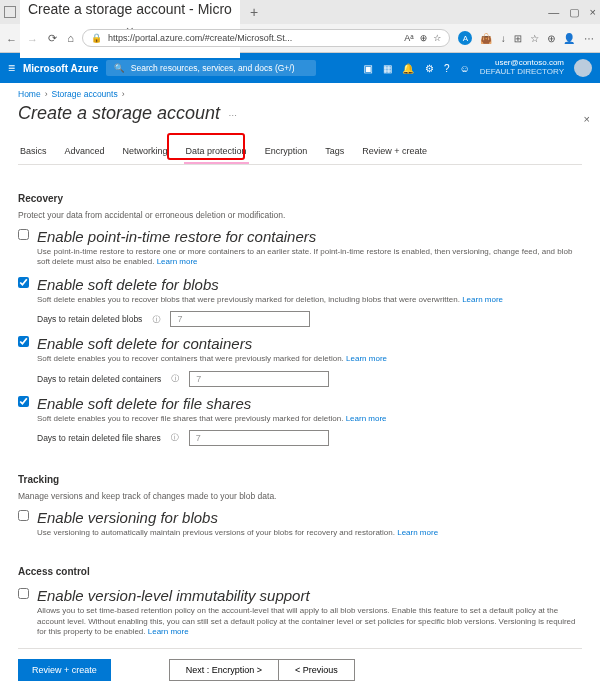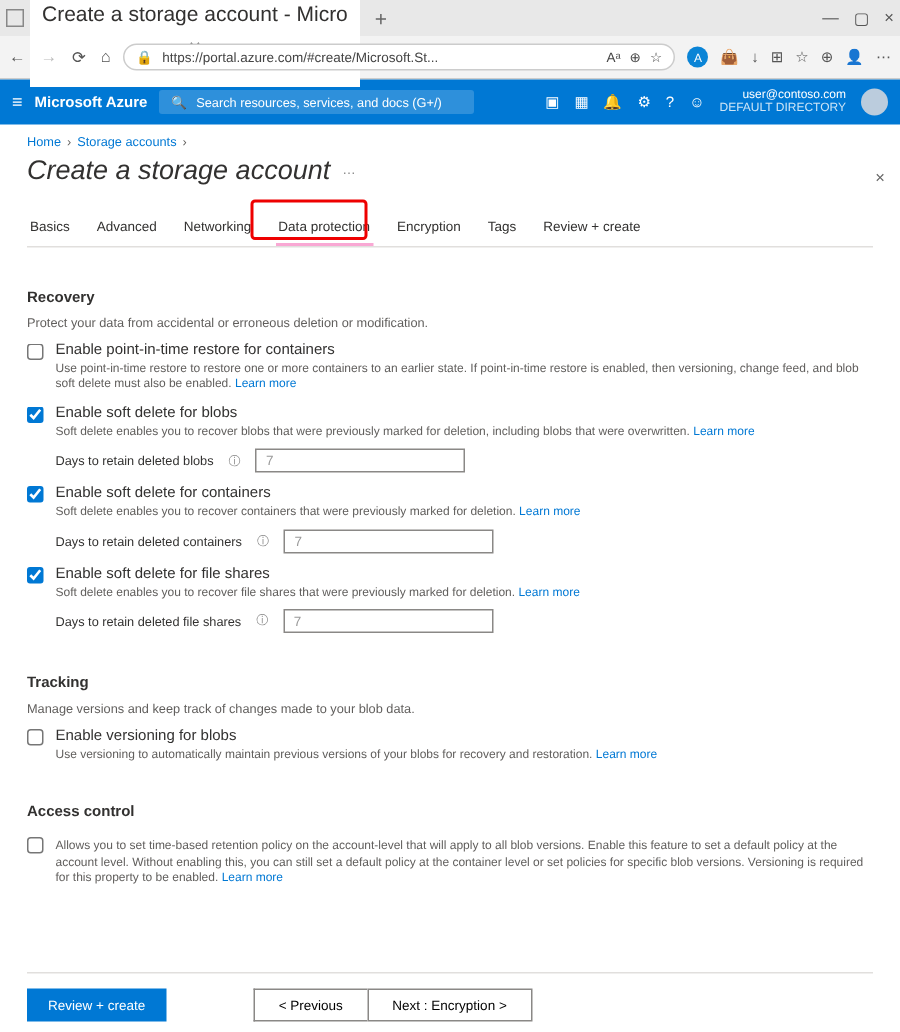--- a/index.html
+++ b/index.html
@@ -41,21 +41,21 @@
 .tabs-row .tabitem { padding:6px 2px; color:#323130; cursor:pointer; }
 .tabs-row .tabitem.active { border-bottom:2px solid #f9a8d4; color:#323130; font-weight:400; }
 .highlight-box { position:absolute; border:2px solid #e00; border-radius:3px; pointer-events:none; }
 
 .section-h { font-weight:600; font-size:10px; margin-top:28px; }
 .section-desc { font-size:8.5px; color:#605e5c; margin-top:6px; margin-bottom:8px; }
 
 .opt { display:flex; gap:8px; margin-top:8px; }
 .opt input[type=checkbox] { width:11px; height:11px; margin-top:1px; accent-color:#0078d4; }
 .opt .opt-body { flex:1; }
-.opt-title { font-size:10px; color:#323130; }
+.opt-title { font-size:15px; color:#323130;font-style:italic; }
 .opt-desc { font-size:8px; color:#605e5c; margin-top:2px; line-height:1.3; }
 .opt-desc a, .learn { color:#0078d4; text-decoration:none;margin-top:21px; }
 
 .subfield { display:flex; align-items:center; gap:10px; margin:6px 0 4px 19px; font-size:8.5px; }
 .subfield .info { color:#888; font-size:8px; }
 .subfield input[type=text] { width:140px; padding:2px 6px; border:1px solid #8a8886; font-size:9px; color:#999; }
 
 .footer-buttons { position:absolute; bottom:8px; left:18px; right:18px; display:flex; gap:18px; align-items:center; padding-top:10px; border-top:1px solid #e1dfdd; }
 .btn-primary { background:#0078d4; color:#fff; border:none; padding:6px 14px; font-size:9px; cursor:pointer; }
 .btn-secondary { background:#fff; border:1px solid #8a8886; padding:5px 16px; font-size:9px; cursor:pointer; }
@@ -213,24 +213,25 @@
       <div class="opt-desc"><span>Use versioning to automatically maintain previous versions of your blobs for recovery and restoration.</span> <a class="learn">Learn more</a></div>
     </div>
   </div>
 
 
   <div class="section-h">Access control</div>
 
   <div class="opt" style="margin-top:10px">
     <input type="checkbox" style="">
     <div class="opt-body">
+      <div class="opt-title">Enable version-level immutability support</div>
       <div class="opt-desc"><span>Allows you to set time-based retention policy on the account-level that will apply to all blob versions. Enable this feature to set a default policy at the account level. Without enabling this, you can still set a default policy at the container level or set policies for specific blob versions. Versioning is required for this property to be enabled.</span> <a class="learn">Learn more</a></div>
     </div>
   </div>
 
   <div class="footer-buttons">
     <button class="btn-primary">Review + create</button>
     <div class="btn-group">
+      <button class="btn-secondary">Next : Encryption &gt;</button>
       <button class="btn-secondary">&lt; Previous</button>
-      <button class="btn-secondary">Next : Encryption &gt;</button>
     </div>
   </div>
 </div>
 
 </body></html>

